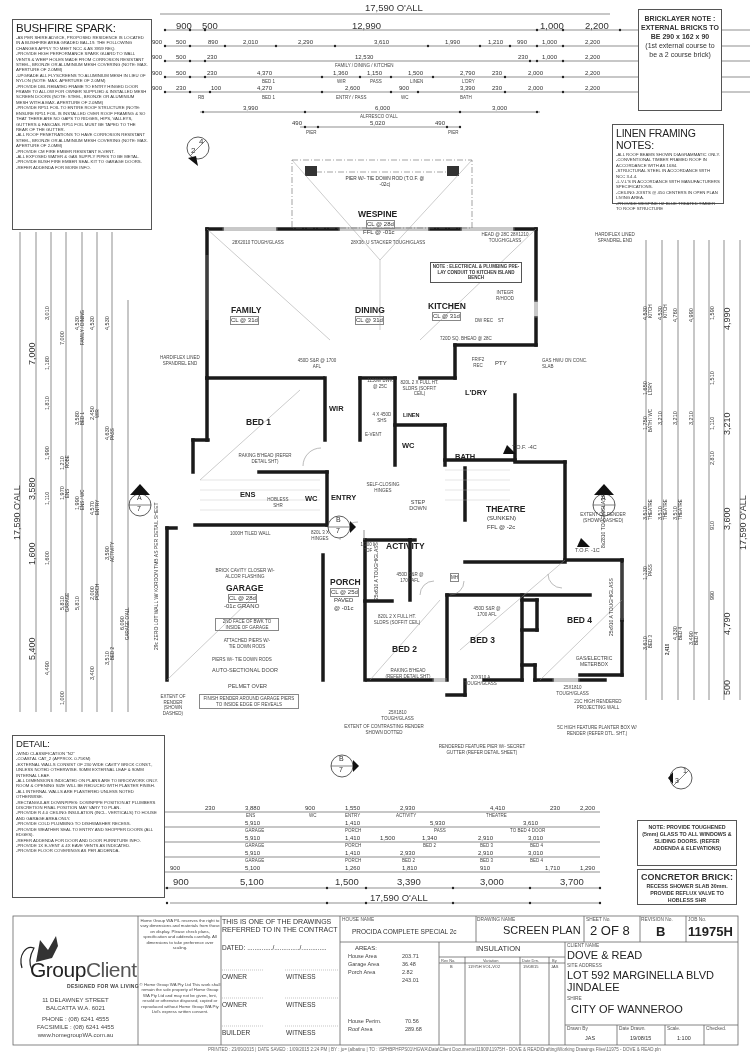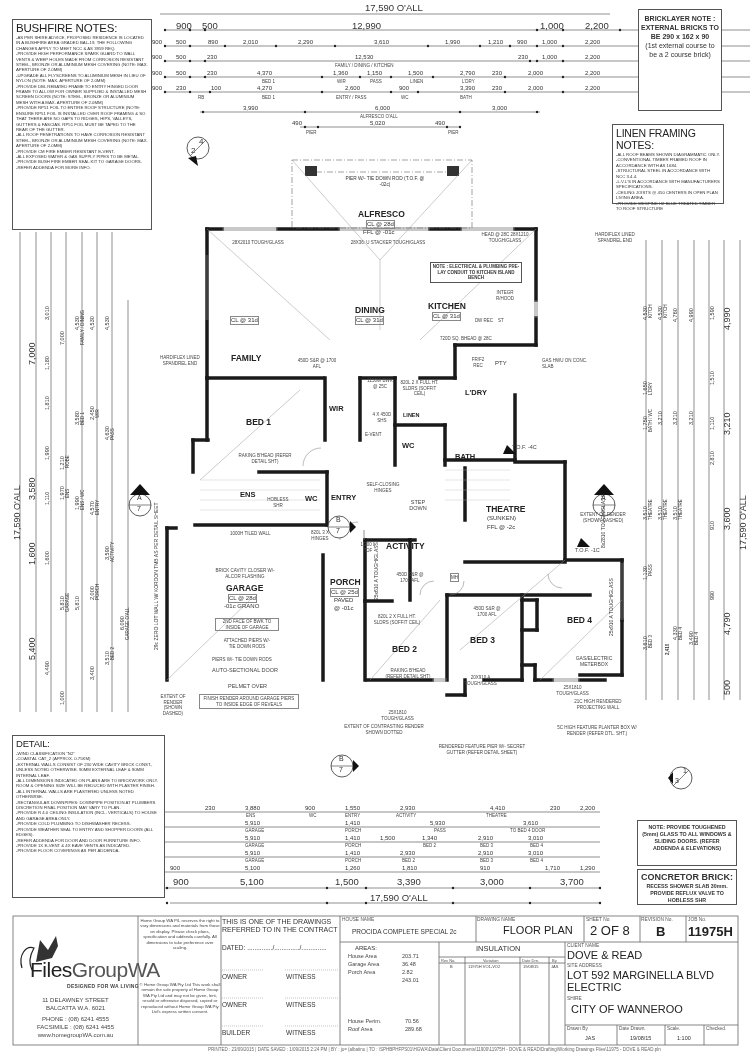--- a/index.html
+++ b/index.html
@@ -395,29 +395,29 @@
 <div class="dim" style="left:375px;top:105px;">6,000</div>
 <div class="dim" style="left:492px;top:105px;">3,000</div>
 <div class="tiny" style="left:360px;top:114px;">ALFRESCO O'ALL</div>
 <div class="dim" style="left:292px;top:120px;">490</div>
 <div class="dim" style="left:370px;top:120px;">5,020</div>
 <div class="dim" style="left:435px;top:120px;">490</div>
 <div class="tiny" style="left:306px;top:130px;">PIER</div>
 <div class="tiny" style="left:448px;top:130px;">PIER</div>
 
 <div class="sub" style="left:340px;top:176px;font-size:4.8px;width:90px;white-space:normal;line-height:5.5px;">PIER W/- TIE DOWN ROD (T.O.F. @ -02c)</div>
-<div class="room" style="left:358px;top:210px;">ALFRESCO</div>
+<div class="room" style="left:358px;top:210px;">WESPINE</div>
 <div class="sub" style="left:366px;top:220px;border:1px solid #888;">CL @ 28d</div>
 <div class="sub" style="left:363px;top:229px;">FFL @ -01c</div>
 <div class="tiny" style="left:348px;top:240px;width:80px;white-space:normal;">28x36: u STACKER TOUGH/GLASS</div>
 <div class="tiny" style="left:228px;top:240px;width:60px;white-space:normal;">28x2010 TOUGH/GLASS</div>
 <div class="tiny" style="left:475px;top:232px;width:60px;white-space:normal;">HEAD @ 28c 28x1210 TOUGH/GLASS</div>
 <div class="cnote" style="left:430px;top:262px;width:92px;font-size:4.5px;line-height:5.5px;padding:1px;">NOTE : ELECTRICAL &amp; PLUMBING PRE-LAY CONDUIT TO KITCHEN ISLAND BENCH</div>
 
-<div class="room" style="left:231px;top:306px;margin-top:48px;">FAMILY</div>
+<div class="room" style="left:231px;top:306px;">FAMILY</div>
 <div class="sub" style="left:230px;top:316px;border:1px solid #888;">CL @ 31d</div>
 <div class="room" style="left:355px;top:306px;">DINING</div>
 <div class="sub" style="left:355px;top:316px;border:1px solid #888;">CL @ 31d</div>
 <div class="room" style="left:428px;top:302px;">KITCHEN</div>
 <div class="sub" style="left:432px;top:312px;border:1px solid #888;">CL @ 31d</div>
 <div class="tiny" style="left:492px;top:290px;width:26px;white-space:normal;">INTEGR R/HOOD</div>
 <div class="tiny" style="left:474px;top:318px;width:20px;white-space:normal;">DW REC</div>
 <div class="tiny" style="left:498px;top:318px;">ST</div>
 <div class="tiny" style="left:440px;top:336px;">720D SQ. BHEAD @ 28c</div>
 <div class="tiny" style="left:468px;top:357px;width:20px;white-space:normal;">FR/F2 REC</div>
@@ -650,21 +650,21 @@
 <div class="vtxt" style="left:694px;top:645px;font-size:4.5px;">BED 4</div>
 <div class="vtxt" style="left:709px;top:320px;">1,590</div>
 <div class="vtxt" style="left:709px;top:385px;">1,510</div>
 <div class="vtxt" style="left:709px;top:430px;">1,110</div>
 <div class="vtxt" style="left:709px;top:465px;">2,810</div>
 <div class="vtxt" style="left:709px;top:530px;">910</div>
 <div class="vtxt" style="left:709px;top:600px;">990</div>
 <div class="vtxt" style="left:709px;top:275px;"></div>
 
 <div class="notebox" style="left:12px;top:19px;width:140px;height:211px;">
-  <div class="ttl">BUSHFIRE NOTES:</div>
+  <div class="ttl">BUSHFIRE SPARK:</div>
   <ul>
     <li>AS PER SHIRE ADVICE, PROPOSED RESIDENCE IS LOCATED IN A BUSHFIRE AREA GRADED BAL-19. THE FOLLOWING CHANGES APPLY TO MEET NCC &amp; AS 3959 REQ.</li>
     <li>PROVIDE HIGH PERFORMANCE SPARK GUARD TO WALL VENTS &amp; WEEP HOLES MADE FROM CORROSION RESISTANT STEEL, BRONZE OR ALUMINIUM MESH COVERING (NOTE: MAX. APERTURE OF 2.0mm)</li>
     <li>UPGRADE ALL FLYSCREENS TO ALUMINIUM MESH IN LIEU OF NYLON (NOTE: MAX. APERTURE OF 2.0mm)</li>
     <li>PROVIDE DBL REBATED FRAME TO ENTRY HINGED DOOR FRAME TO ALLOW FOR OWNER SUPPLIED &amp; INSTALLED MESH SCREEN DOORS (NOTE: STEEL, BRONZE OR ALUMINIUM MESH WITH A MAX. APERTURE OF 2.0mm)</li>
     <li>PROVIDE RP51 FOIL TO ENTIRE ROOF STRUCTURE (NOTE: ENSURE RP51 FOIL IS INSTALLED OVER ROOF FRAMING &amp; SO THAT THERE ARE NO GAPS TO RIDGES, HIPS, VALLEYS, GUTTERS &amp; FASCIAS. RP51 FOIL MUST BE TAPED TO THE REAR OF THE GUTTER.</li>
     <li>ALL ROOF PENETRATIONS TO HAVE CORROSION RESISTANT STEEL, BRONZE OR ALUMINIUM MESH COVERING (NOTE: MAX. APERTURE OF 2.0mm)</li>
     <li>PROVIDE CM FIRE EMBER RESISTANT E-VENT.</li>
     <li>ALL EXPOSED WATER &amp; GAS SUPPLY PIPES TO BE METAL.</li>
     <li>PROVIDE BUSH FIRE EMBER SEAL KIT TO GARAGE DOORS.</li>
@@ -710,21 +710,21 @@
   </ul>
 </div>
 
 <div class="cnote" style="left:637px;top:820px;width:100px;height:46px;font-size:5.3px;line-height:7px;padding:3px;">NOTE: PROVIDE TOUGHENED (5mm) GLASS TO ALL WINDOWS &amp; SLIDING DOORS. (REFER ADDENDA &amp; ELEVATIONS)</div>
 
 <div class="cnote" style="left:637px;top:869px;width:100px;height:36px;padding:2px;">
   <div style="font-size:9px;line-height:11px;">CONCRETOR BRICK:</div>
   <div style="font-size:5.3px;line-height:7px;">RECESS SHOWER SLAB 30mm. PROVIDE REFLUX VALVE TO HOBLESS SHR</div>
 </div>
 
-<div class="tbval" style="left:30px;top:958px;font-size:21px;letter-spacing:-0.5px;"><span style="color:#222;">Files</span><span style="color:#555;font-weight:normal;">GroupWA</span></div>
+<div class="tbval" style="left:30px;top:958px;font-size:21px;letter-spacing:-0.5px;"><span style="color:#222;">Group</span><span style="color:#555;font-weight:normal;">Client</span></div>
 <div class="tbval" style="left:67px;top:983px;font-size:5px;font-weight:bold;color:#444;letter-spacing:0.3px;">DESIGNED FOR WA LIVING</div>
 <div class="tbval" style="left:13px;top:997px;width:125px;text-align:center;font-size:6px;color:#444;">11 DELAWNEY STREET</div>
 <div class="tbval" style="left:13px;top:1005px;width:125px;text-align:center;font-size:6px;color:#444;">BALCATTA W.A. 6021</div>
 <div class="tbval" style="left:13px;top:1016px;width:125px;text-align:center;font-size:6px;color:#444;">PHONE : (08) 6241 4555</div>
 <div class="tbval" style="left:13px;top:1024px;width:125px;text-align:center;font-size:6px;color:#444;">FACSIMILE : (08) 6241 4455</div>
 <div class="tbval" style="left:13px;top:1032px;width:125px;text-align:center;font-size:6px;color:#444;">www.homegroupWA.com.au</div>
 
 <div class="tbval" style="left:139px;top:918px;width:82px;white-space:normal;text-align:center;font-size:4.3px;line-height:5.4px;color:#444;">Home Group WA P/L reserves the right to vary dimensions and materials from those on display. Please check plans, specification and addenda carefully. All dimensions to take preference over scaling.</div>
 <div class="tbval" style="left:139px;top:982px;width:82px;white-space:normal;text-align:center;font-size:4.3px;line-height:5.4px;color:#444;">© Home Group WA Pty Ltd This work shall remain the sole property of Home Group WA Pty Ltd and may not be given, lent, resold or otherwise disposed, copied or reproduced without Home Group WA Pty Ltd's express written consent.</div>
 
@@ -734,21 +734,21 @@
 <div class="tbval" style="left:222px;top:973px;font-size:6.5px;color:#333;">OWNER</div>
 <div class="tbval" style="left:286px;top:973px;font-size:6.5px;color:#333;">WITNESS</div>
 <div class="tbval" style="left:222px;top:1001px;font-size:6.5px;color:#333;">OWNER</div>
 <div class="tbval" style="left:286px;top:1001px;font-size:6.5px;color:#333;">WITNESS</div>
 <div class="tbval" style="left:222px;top:1029px;font-size:6.5px;color:#333;">BUILDER</div>
 <div class="tbval" style="left:286px;top:1029px;font-size:6.5px;color:#333;">WITNESS</div>
 
 <div class="tblbl" style="left:342px;top:917px;font-size:4.8px;">HOUSE NAME</div>
 <div class="tbval" style="left:352px;top:928px;font-size:6.5px;color:#333;">PROCIDA COMPLETE SPECIAL 2c</div>
 <div class="tblbl" style="left:477px;top:917px;font-size:4.8px;">DRAWING NAME</div>
-<div class="tbval" style="left:503px;top:924px;font-size:11px;color:#222;">FLOOR PLAN</div>
+<div class="tbval" style="left:503px;top:924px;font-size:11px;color:#222;">SCREEN PLAN</div>
 <div class="tblbl" style="left:586px;top:917px;font-size:4.8px;">SHEET No.</div>
 <div class="tbval" style="left:590px;top:923px;font-size:13px;color:#222;">2 OF 8</div>
 <div class="tblbl" style="left:641px;top:917px;font-size:4.8px;">REVISION No.</div>
 <div class="tbval" style="left:656px;top:924px;font-size:13px;font-weight:bold;color:#222;">B</div>
 <div class="tblbl" style="left:688px;top:917px;font-size:4.8px;">JOB No.</div>
 <div class="tbval" style="left:688px;top:924px;font-size:13px;font-weight:bold;color:#222;">11975H</div>
 
 <div class="tbval" style="left:355px;top:945px;font-size:6px;color:#333;">AREAS:</div>
 <div class="tbval" style="left:348px;top:953px;font-size:5.5px;color:#444;">House Area</div>
 <div class="tbval" style="left:402px;top:953px;font-size:5.5px;color:#444;">203.71</div>
@@ -769,21 +769,21 @@
 <div class="tbval" style="left:552px;top:958px;font-size:4px;color:#555;">By</div>
 <div class="tbval" style="left:450px;top:964px;font-size:4px;color:#444;">B</div>
 <div class="tbval" style="left:468px;top:964px;font-size:4px;color:#444;">11975H VO1-VO2</div>
 <div class="tbval" style="left:523px;top:964px;font-size:4px;color:#444;">19/08/15</div>
 <div class="tbval" style="left:551px;top:964px;font-size:4px;color:#444;">JAS</div>
 
 <div class="tblbl" style="left:567px;top:943px;font-size:4.8px;">CLIENT NAME</div>
 <div class="tbval" style="left:567px;top:949px;font-size:11px;color:#222;">DOVE &amp; READ</div>
 <div class="tblbl" style="left:567px;top:963px;font-size:4.8px;">SITE ADDRESS</div>
 <div class="tbval" style="left:567px;top:969px;font-size:11px;color:#222;">LOT 592 MARGINELLA BLVD</div>
-<div class="tbval" style="left:567px;top:981px;font-size:11px;color:#222;">ELECTRIC</div>
+<div class="tbval" style="left:567px;top:981px;font-size:11px;color:#222;">JINDALEE</div>
 <div class="tblbl" style="left:567px;top:996px;font-size:4.8px;">SHIRE</div>
 <div class="tbval" style="left:571px;top:1003px;font-size:11px;color:#222;">CITY OF WANNEROO</div>
 <div class="tblbl" style="left:567px;top:1026px;font-size:4.8px;">Drawn By</div>
 <div class="tbval" style="left:585px;top:1035px;font-size:5.5px;color:#333;">JAS</div>
 <div class="tblbl" style="left:619px;top:1026px;font-size:4.8px;">Date Drawn.</div>
 <div class="tbval" style="left:630px;top:1035px;font-size:5.5px;color:#333;">19/08/15</div>
 <div class="tblbl" style="left:667px;top:1026px;font-size:4.8px;">Scale.</div>
 <div class="tbval" style="left:677px;top:1035px;font-size:5.5px;color:#333;">1:100</div>
 <div class="tblbl" style="left:706px;top:1026px;font-size:4.8px;">Checked.</div>
 <div class="tbval" style="left:712px;top:1035px;font-size:5.5px;color:#333;"></div>

